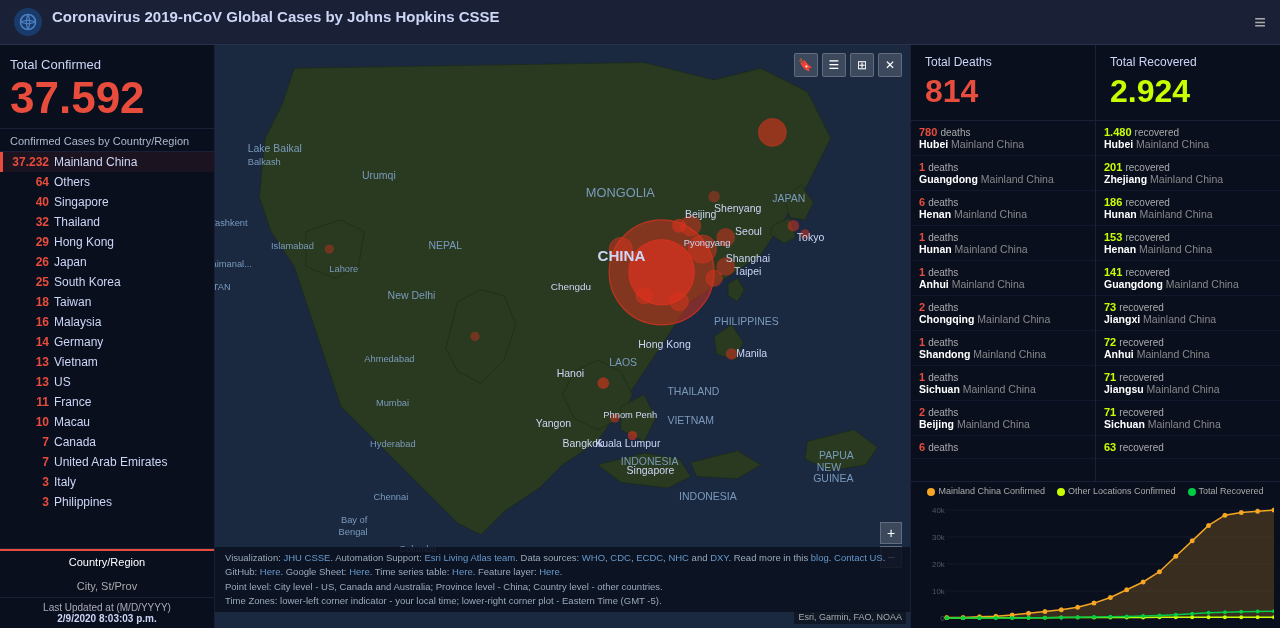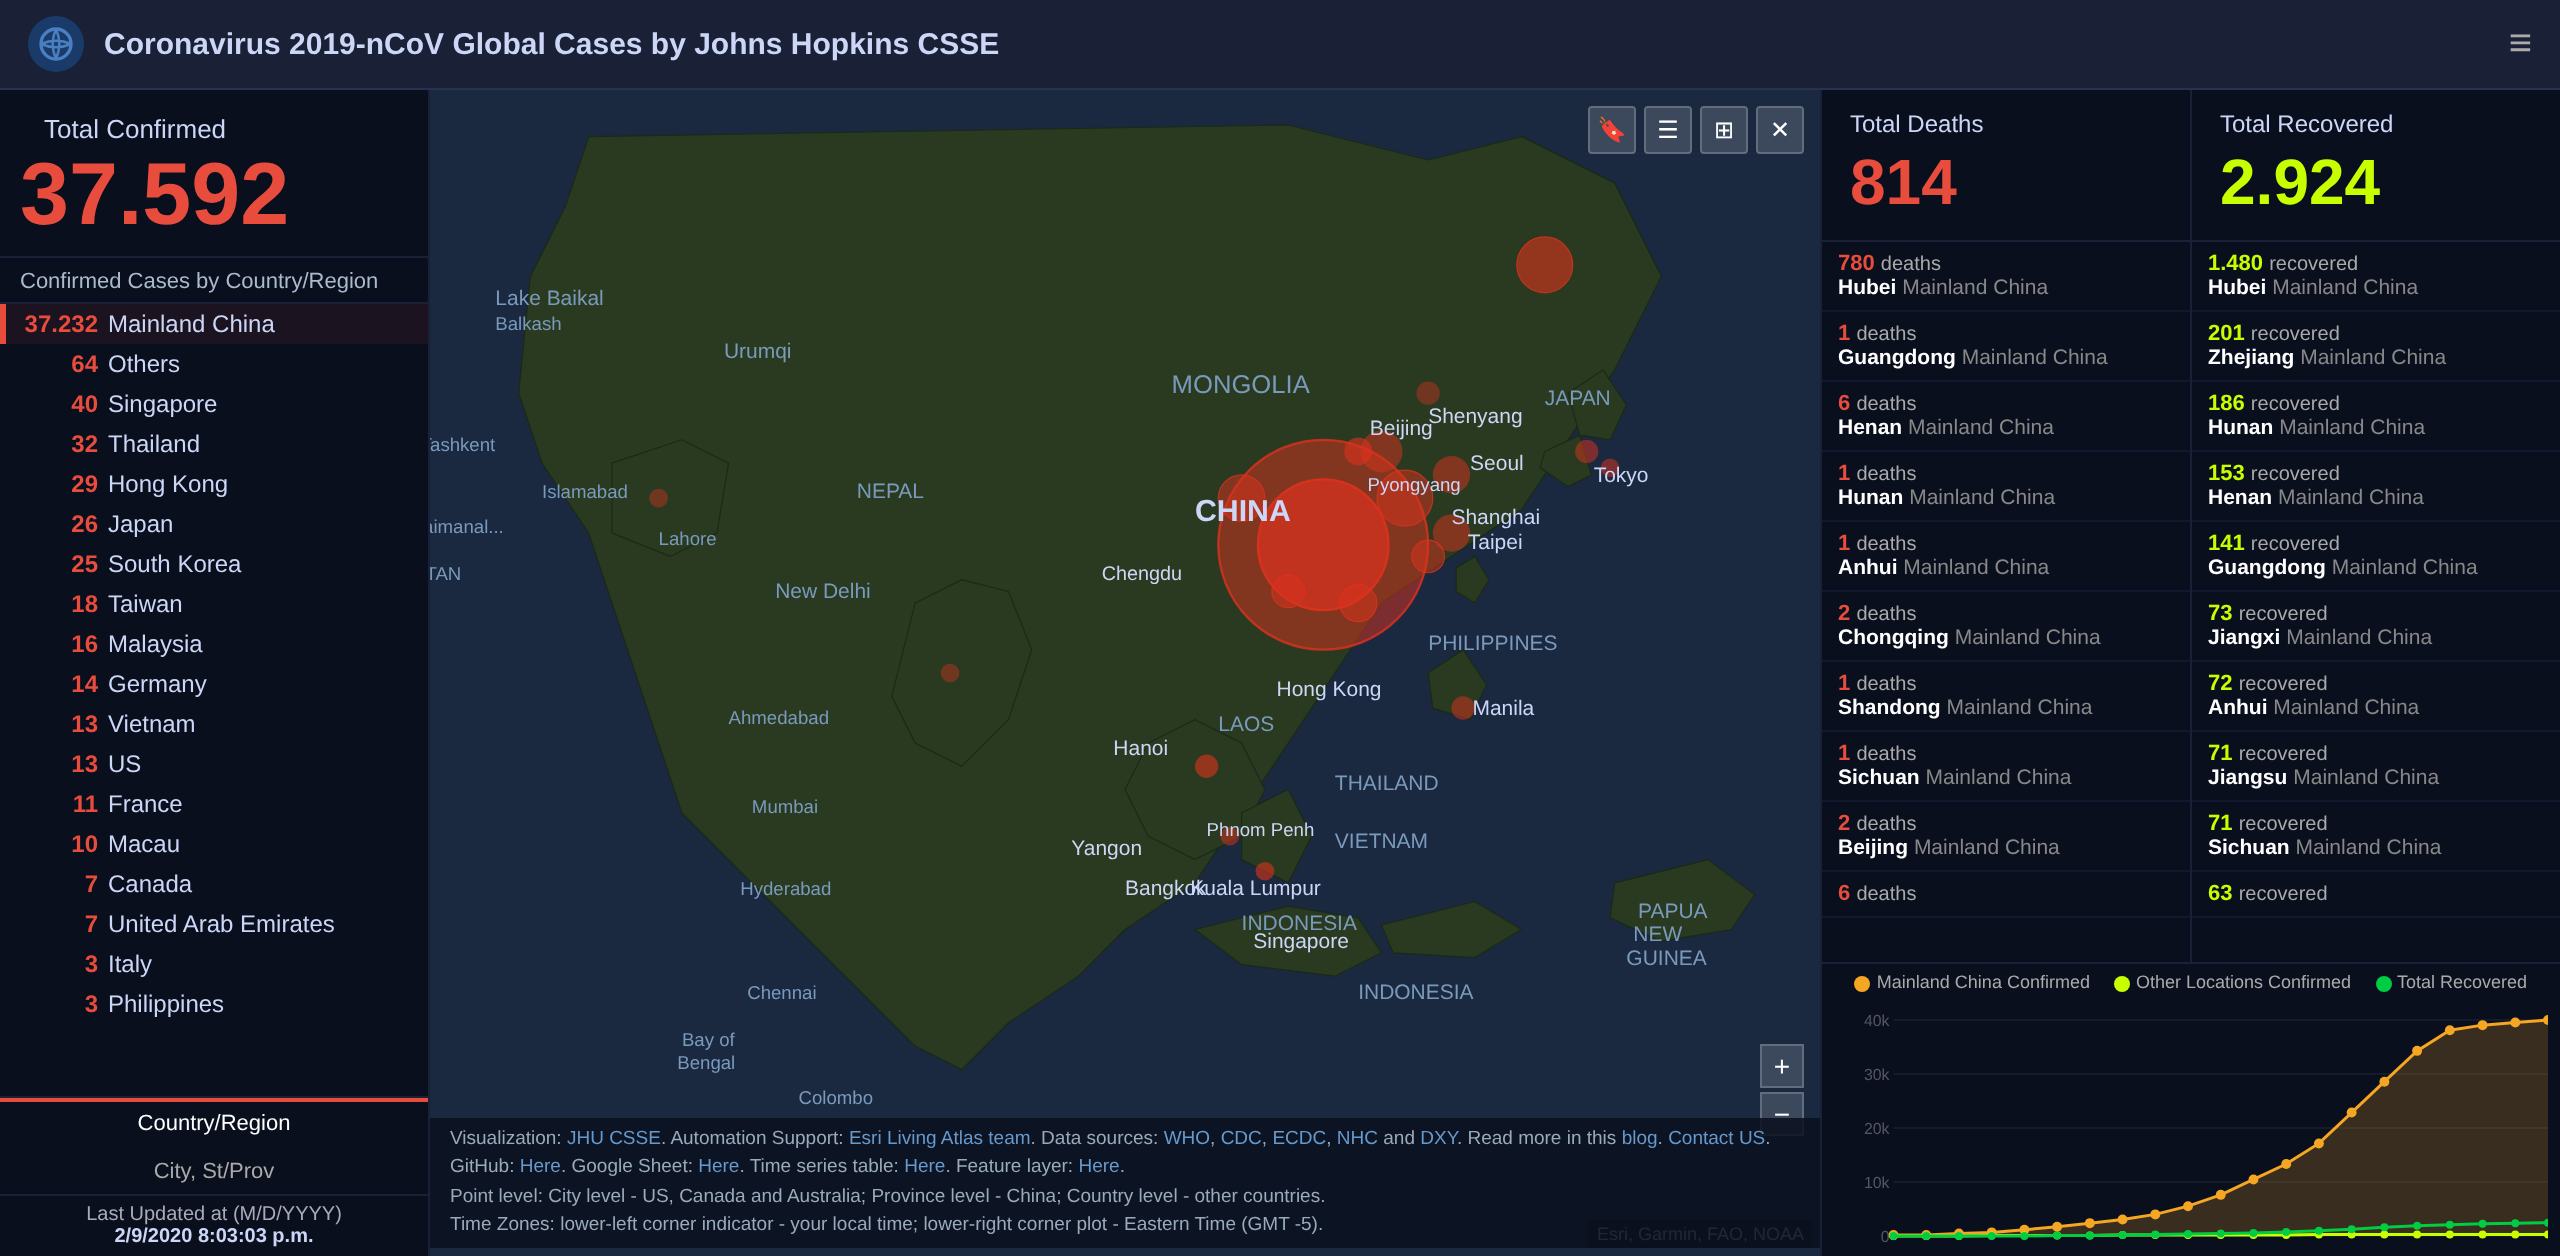--- a/index.html
+++ b/index.html
@@ -19,21 +19,21 @@
       background: #1a2035;
       display: flex;
       align-items: center;
       justify-content: space-between;
       padding: 8px 14px;
       border-bottom: 1px solid #2a3050;
       flex-shrink: 0;
     }
     #header-left {
       display: flex;
-      align-items: center;
+      align-items: flex-start;
       gap: 10px;
     }
     #header-logo {
       width: 28px; height: 28px;
       background: #1a3a6a;
       border-radius: 50%;
       display: flex; align-items: center; justify-content: center;
       font-size: 14px;
     }
     #header-title {
@@ -65,21 +65,20 @@
     }
     #total-confirmed-box {
       background: #0a0f1e;
       padding: 12px 10px 8px;
       border-bottom: 1px solid #1a2035;
     }
     #total-confirmed-label {
       color: #ccd6f6;
       font-size: 13px;
       margin-bottom: 4px;
-      margin-left: 12px;
     }
     #total-confirmed-value {
       color: #e74c3c;
       font-size: 44px;
       font-weight: 700;
       line-height: 1;
     }
     #country-list-header {
       color: #aabbcc;
       font-size: 11px;
@@ -191,21 +190,21 @@
     #map-credit {
       position: absolute;
       bottom: 4px; right: 4px;
       font-size: 9px;
       color: #aaa;
       background: rgba(0,0,0,0.4);
       padding: 2px 4px;
     }
     #map-footer {
       position: absolute;
-      bottom: 4px; left: 0; right: 0;
+      bottom: 16px; left: 0; right: 0;
       background: rgba(10,15,30,0.85);
       padding: 4px 10px;
       font-size: 9.5px;
       color: #99aabb;
       line-height: 1.5;
     }
     #map-footer a { color: #6699cc; }
 
     
     #right-panel {

